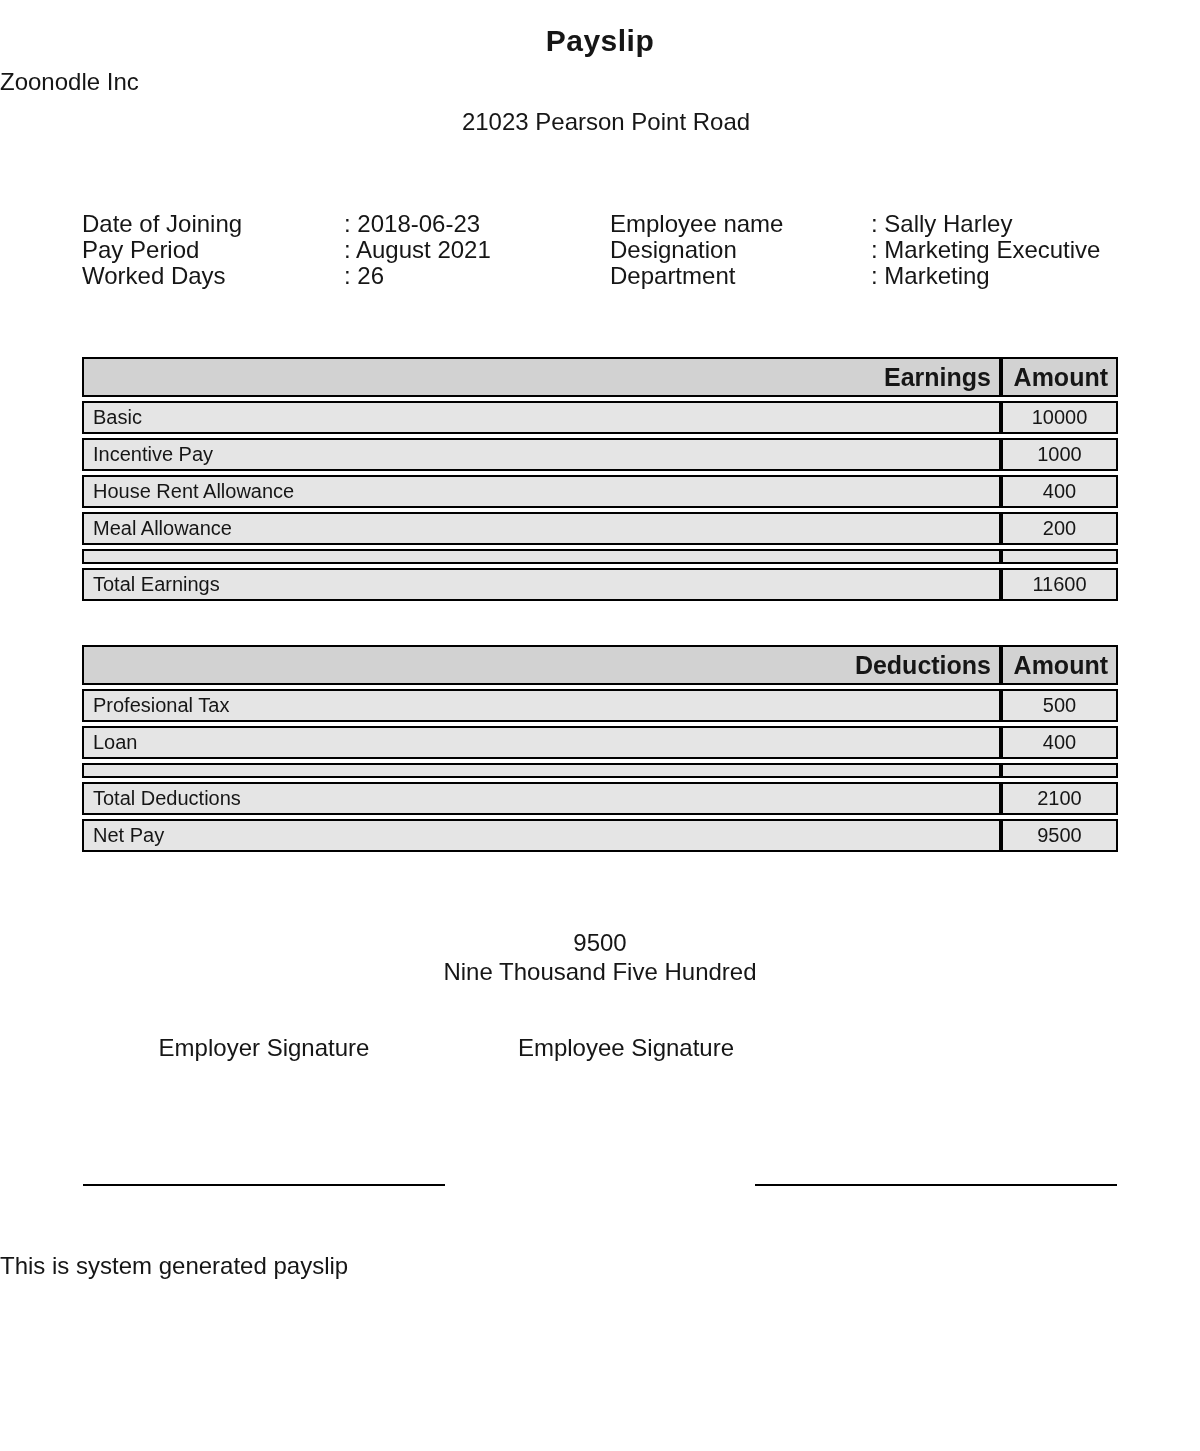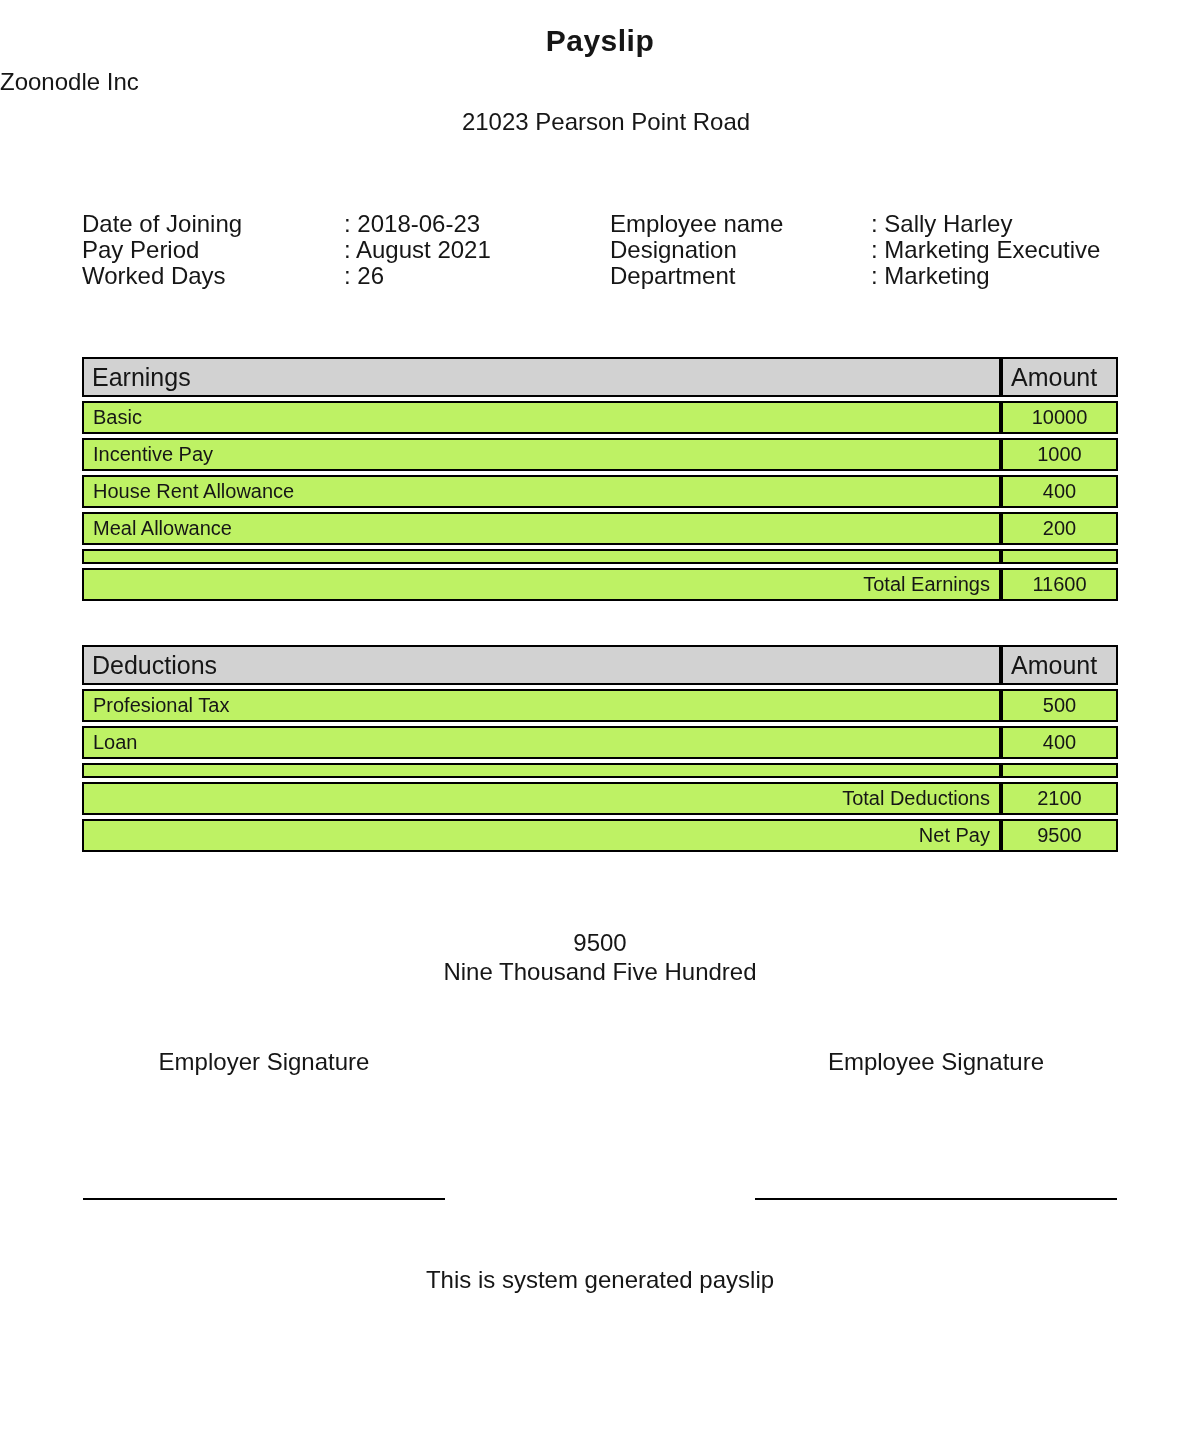--- a/index.html
+++ b/index.html
@@ -49,69 +49,68 @@
   }
   table.pays.earnings { margin-top: 64px; }
   table.pays.deductions { margin-top: 36px; }
   table.pays th, table.pays td {
     border: 2px solid #000000;
     overflow: hidden;
   }
   table.pays th {
     background: #d2d2d2;
     font-size: 25px;
-    font-weight: 400;
+    font-weight: 700;
     line-height: 30px;
     padding: 3px 8px;
-    text-align: left;
+    text-align: right;
   }
   table.pays td {
     font-size: 20px;
     line-height: 25px;
     padding: 2px 9px;
     height: 15px;
-    background: #bef264;
+    background: #e5e5e5;
   }
   td.label-cell { text-align: left; }
   td.amount-cell { text-align: center; }
-  td.total-label { text-align: right; }
+  td.total-label { }
 
   .netpay {
     margin-top: 72px;
     text-align: center;
     font-size: 24px;
     line-height: 29px;
   }
 
   .sig-row {
-    margin-top: 62px;
+    margin-top: 48px;
     padding: 0 83px;
     display: flex;
-    justify-content: space-between;
+    justify-content: flex-start;
   }
   .sig-block {
     width: 362px;
     text-align: center;
     font-size: 24px;
   }
   .sig-lines {
     margin-top: 122px;
     padding: 0 83px;
     display: flex;
     justify-content: space-between;
   }
   .sig-line {
     width: 362px;
     border-top: 2px solid #000000;
     height: 0;
   }
 
   .footer-note {
     margin-top: 66px;
-    text-align: center;
     font-size: 24px;
   }
 </style>
 </head>
 <body>
 
 <div>
 
   <div class="title">Payslip</div>
   <div class="company">Zoonodle Inc</div>

